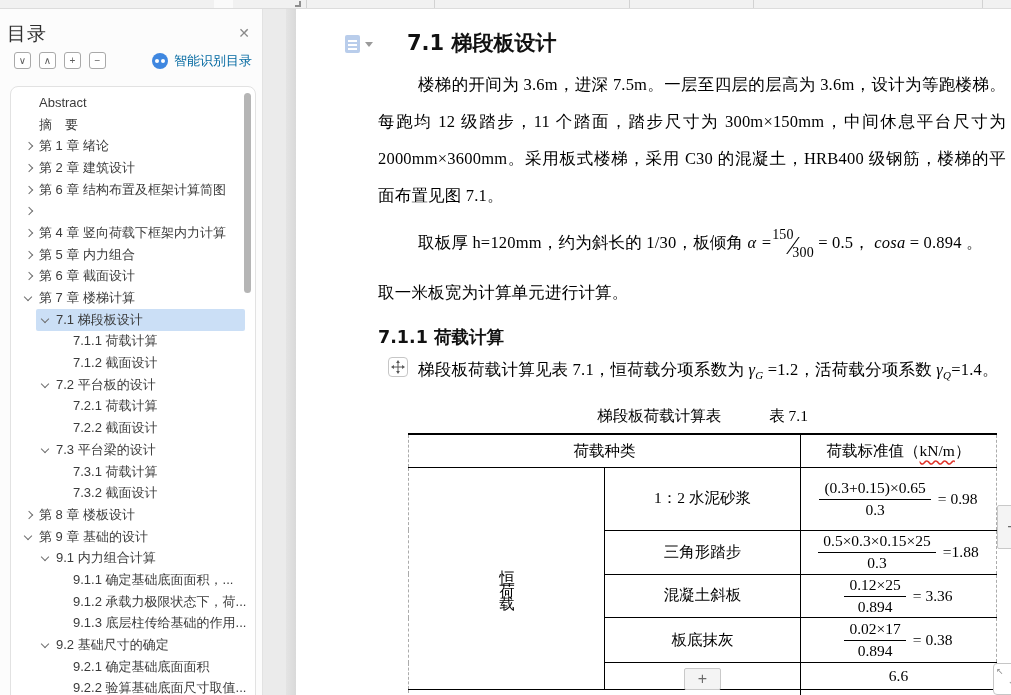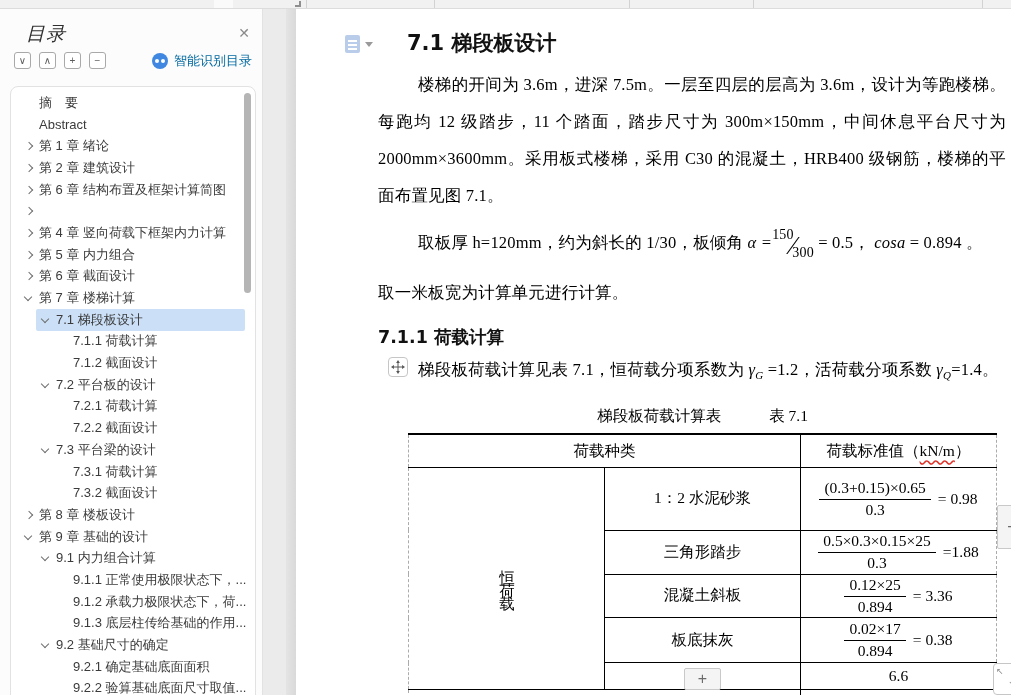--- a/index.html
+++ b/index.html
@@ -12,21 +12,21 @@
   
   .topstrip { position:absolute; left:0; top:0; width:1011px; height:9px;
     background:#f1f1f1; border-bottom:1px solid #dcdcdc; }
   .topstrip .seg { position:absolute; top:0; height:8px; background:#fafafa; }
   .topstrip .tick { position:absolute; top:0; width:1px; height:8px; background:#d2d2d2; }
   .indent-marker { position:absolute; left:295px; top:1px; width:6px; height:6px;
     border-right:2px solid #8f8f8f; border-bottom:2px solid #8f8f8f; }
   
   .sidebar { position:absolute; left:0; top:9px; width:263px; height:686px;
     background:#fcfcfc; border-right:1px solid #e2e2e2; overflow:hidden; }
-  .sb-title { position:absolute; left:26px; top:12px; font-size:19px; color:#2f2f2f; letter-spacing:1px;font-style:italic; }
+  .sb-title { position:absolute; left:7px; top:12px; font-size:19px; color:#2f2f2f; letter-spacing:1px; }
   .sb-close { position:absolute; right:12px; top:16px; font-size:14px; color:#8a8a8a; cursor:default; }
   .sb-tools { position:absolute; left:14px; top:43px; height:17px; display:flex; gap:8px; }
   .sq-btn { width:17px; height:17px; border:1px solid #a9a9a9; border-radius:3px;
     color:#5c5c5c; font-size:10px; line-height:15px; text-align:center; background:#fff; }
   .ai-area { position:absolute; right:10px; top:43px; display:flex; align-items:center; gap:6px; }
   .ai-icon { width:16px; height:16px; border-radius:50%; background:#3f87e0; position:relative; }
   .ai-icon::before, .ai-icon::after { content:""; position:absolute; top:6px; width:4px; height:4px;
     border-radius:50%; background:#fff; }
   .ai-icon::before { left:3px; } .ai-icon::after { left:9px; }
   .ai-label { font-size:13px; color:#0369a1; }
@@ -128,27 +128,27 @@
       <div class="sq-btn">−</div>
     </div>
     <div class="ai-area">
       <span class="ai-icon"></span>
       <span class="ai-label">智能识别目录</span>
     </div>
 
     <div class="toc-box">
       <div class="ti lv1">
           <span class="chevslot"></span>
+          <span>Abstract</span>
+        </div>
+      <div class="ti lv1">
+          <span class="chevslot"></span>
           <span>摘　要</span>
         </div>
       <div class="ti lv1">
-          <span class="chevslot"></span>
-          <span>Abstract</span>
-        </div>
-      <div class="ti lv1">
           <span class="chevslot">
             <span class="chev right"></span>
           </span>
           <span>第 1 章 绪论</span>
         </div>
       <div class="ti lv1">
           <span class="chevslot">
             <span class="chev right"></span>
           </span>
           <span>第 2 章 建筑设计</span>
@@ -243,21 +243,21 @@
           <span>第 9 章 基础的设计</span>
         </div>
       <div class="ti lv2">
           <span class="chevslot">
             <span class="chev down"></span>
           </span>
           <span>9.1 内力组合计算</span>
         </div>
       <div class="ti lv3">
           <span class="chevslot"></span>
-          <span>9.1.1 正常使用极限状态下，...</span>
+          <span>9.1.1 确定基础底面面积，...</span>
         </div>
       <div class="ti lv3">
           <span class="chevslot"></span>
           <span>9.1.2 承载力极限状态下，荷...</span>
         </div>
       <div class="ti lv3">
           <span class="chevslot"></span>
           <span>9.1.3 底层柱传给基础的作用...</span>
         </div>
       <div class="ti lv2">

